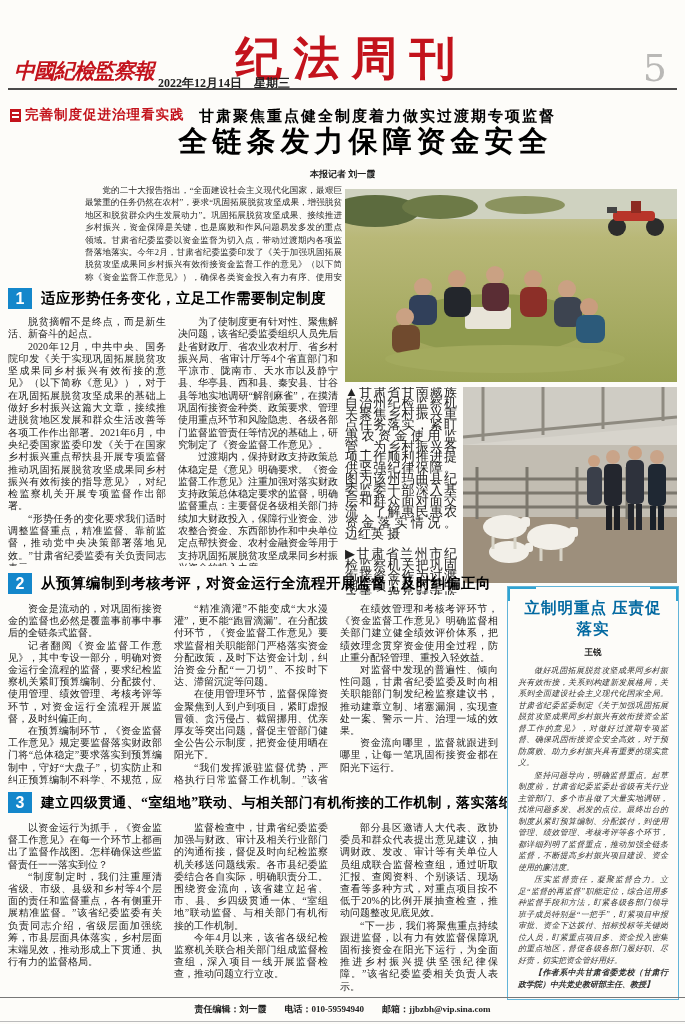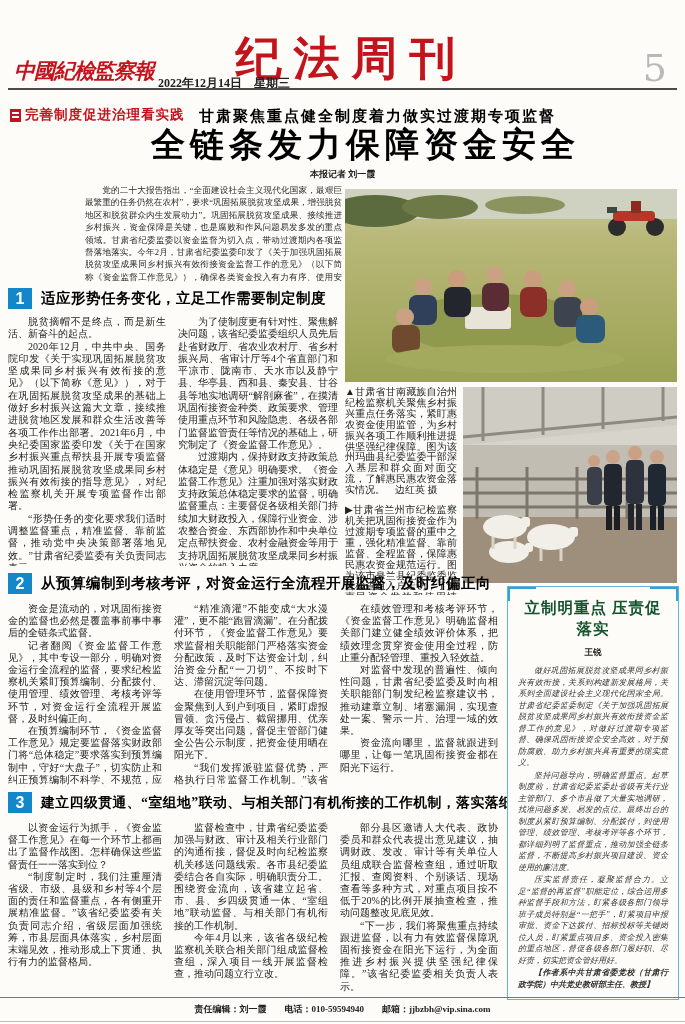--- a/index.html
+++ b/index.html
@@ -34,38 +34,38 @@
   .kicker{ position:absolute; left:10px; top:106px; display:flex; align-items:center; gap:4px; }
   .kicker-icon{ width:11px; height:13px; background:#c3131c; position:relative; display:inline-block; }
   .kicker-icon::after{ content:""; position:absolute; left:2px; top:3px; width:7px; height:2px; background:#fff; box-shadow:0 4px 0 #fff; }
   .kicker-label{ font-size:13.5px; font-weight:bold; color:#c3131c; letter-spacing:1px; }
   .overline{
     position:absolute; left:160px; right:90px; top:107px; text-align:center;
     font-size:15px; font-weight:bold; letter-spacing:2px; color:#000000;
   }
   .main-headline{
     position:absolute; left:0; width:100%; top:122px; text-align:center;
-    font-size:34px; font-weight:bold; color:#000; letter-spacing:5px;
+    font-size:29px; font-weight:bold; color:#000; letter-spacing:5px;
     font-family:"DejaVu Serif",serif;
     padding-left:46px;
   }
   .byline{ position:absolute; left:0; width:100%; top:168px; text-align:center; font-size:9px; font-weight:bold; color:#222; }
   
   .intro{
     position:absolute; left:85px; top:184px; width:257px; height:100px; overflow:hidden;
     font-size:8.6px; line-height:12.4px; color:#2a2a2a; text-align:justify;
   }
   .intro p{ text-indent:2em; }
   
   .photo{ position:absolute; overflow:hidden; background:#999; }
   .photo svg{ display:block; }
   .photo-1{ left:345px; top:189px; width:332px; height:193px; }
   .photo-2{ left:463px; top:387px; width:214px; height:196px; }
   .caption-strip{ position:absolute; left:345px; top:387px; width:112px; height:208px; overflow:hidden; }
-  .caption{ font-size:10px; line-height:10.9px; text-align:justify; color:#222; margin-bottom:9px; }
+  .caption{ font-size:13px; line-height:10.9px; text-align:justify; color:#222; margin-bottom:9px; }
   
   .section-head{ position:absolute; display:flex; align-items:center; gap:9px; }
   .num-badge{
     width:24px; height:21px; background:#1487cb; color:#fff; font-weight:bold;
     font-size:16px; display:flex; align-items:center; justify-content:center;
     font-family:"Liberation Sans",sans-serif;
   }
   .section-title{ font-size:14.5px; font-weight:bold; color:#000; letter-spacing:0.5px; white-space:nowrap; }
   .col{ position:absolute; overflow:hidden; font-size:10px; line-height:12.3px; text-align:justify; color:#222; }
   .col p{ text-indent:2em; }
@@ -73,21 +73,21 @@
   
   .sidebar{
     position:absolute; left:507px; top:586px; width:172px; height:414px;
     border:1px solid #62b4d8; padding:9px 10px 6px; overflow:hidden; background:#fdfcf9;
   }
   .sidebar::before,.sidebar::after{
     content:""; position:absolute; top:-1px; width:26px; height:12px; border-top:3px solid #2fa3d2;
   }
   .sidebar::before{ left:-1px; border-left:3px solid #2fa3d2; }
   .sidebar::after{ right:-1px; border-right:3px solid #2fa3d2; }
-  .sidebar-title{ text-align:center; font-size:15.5px; font-weight:bold; color:#14532d; letter-spacing:1px; margin-top:2px; }
+  .sidebar-title{ text-align:center; font-size:15.5px; font-weight:bold; color:#0369a1; letter-spacing:1px; margin-top:2px; }
   .sidebar-author{ text-align:center; font-size:8.5px; font-weight:bold; color:#222; margin:7px 0 6px; }
   .sidebar-body{ font-size:8px; line-height:11.5px; text-align:justify; font-style:italic; color:#333; }
   .sidebar-body p{ text-indent:2em; margin-bottom:1px; }
   .sidebar-body p:last-child{ font-weight:bold; }
   
   .footer-rule{ position:absolute; left:0; right:0; top:997px; height:1px; background:#777; }
   .footer-rule2{ position:absolute; left:0; right:0; top:1021px; height:1px; background:#bbb; }
   .footer-line{ position:absolute; left:0; width:100%; top:1003px; text-align:center; font-size:9px; font-weight:bold; color:#222; }
 </style>
 </head>

